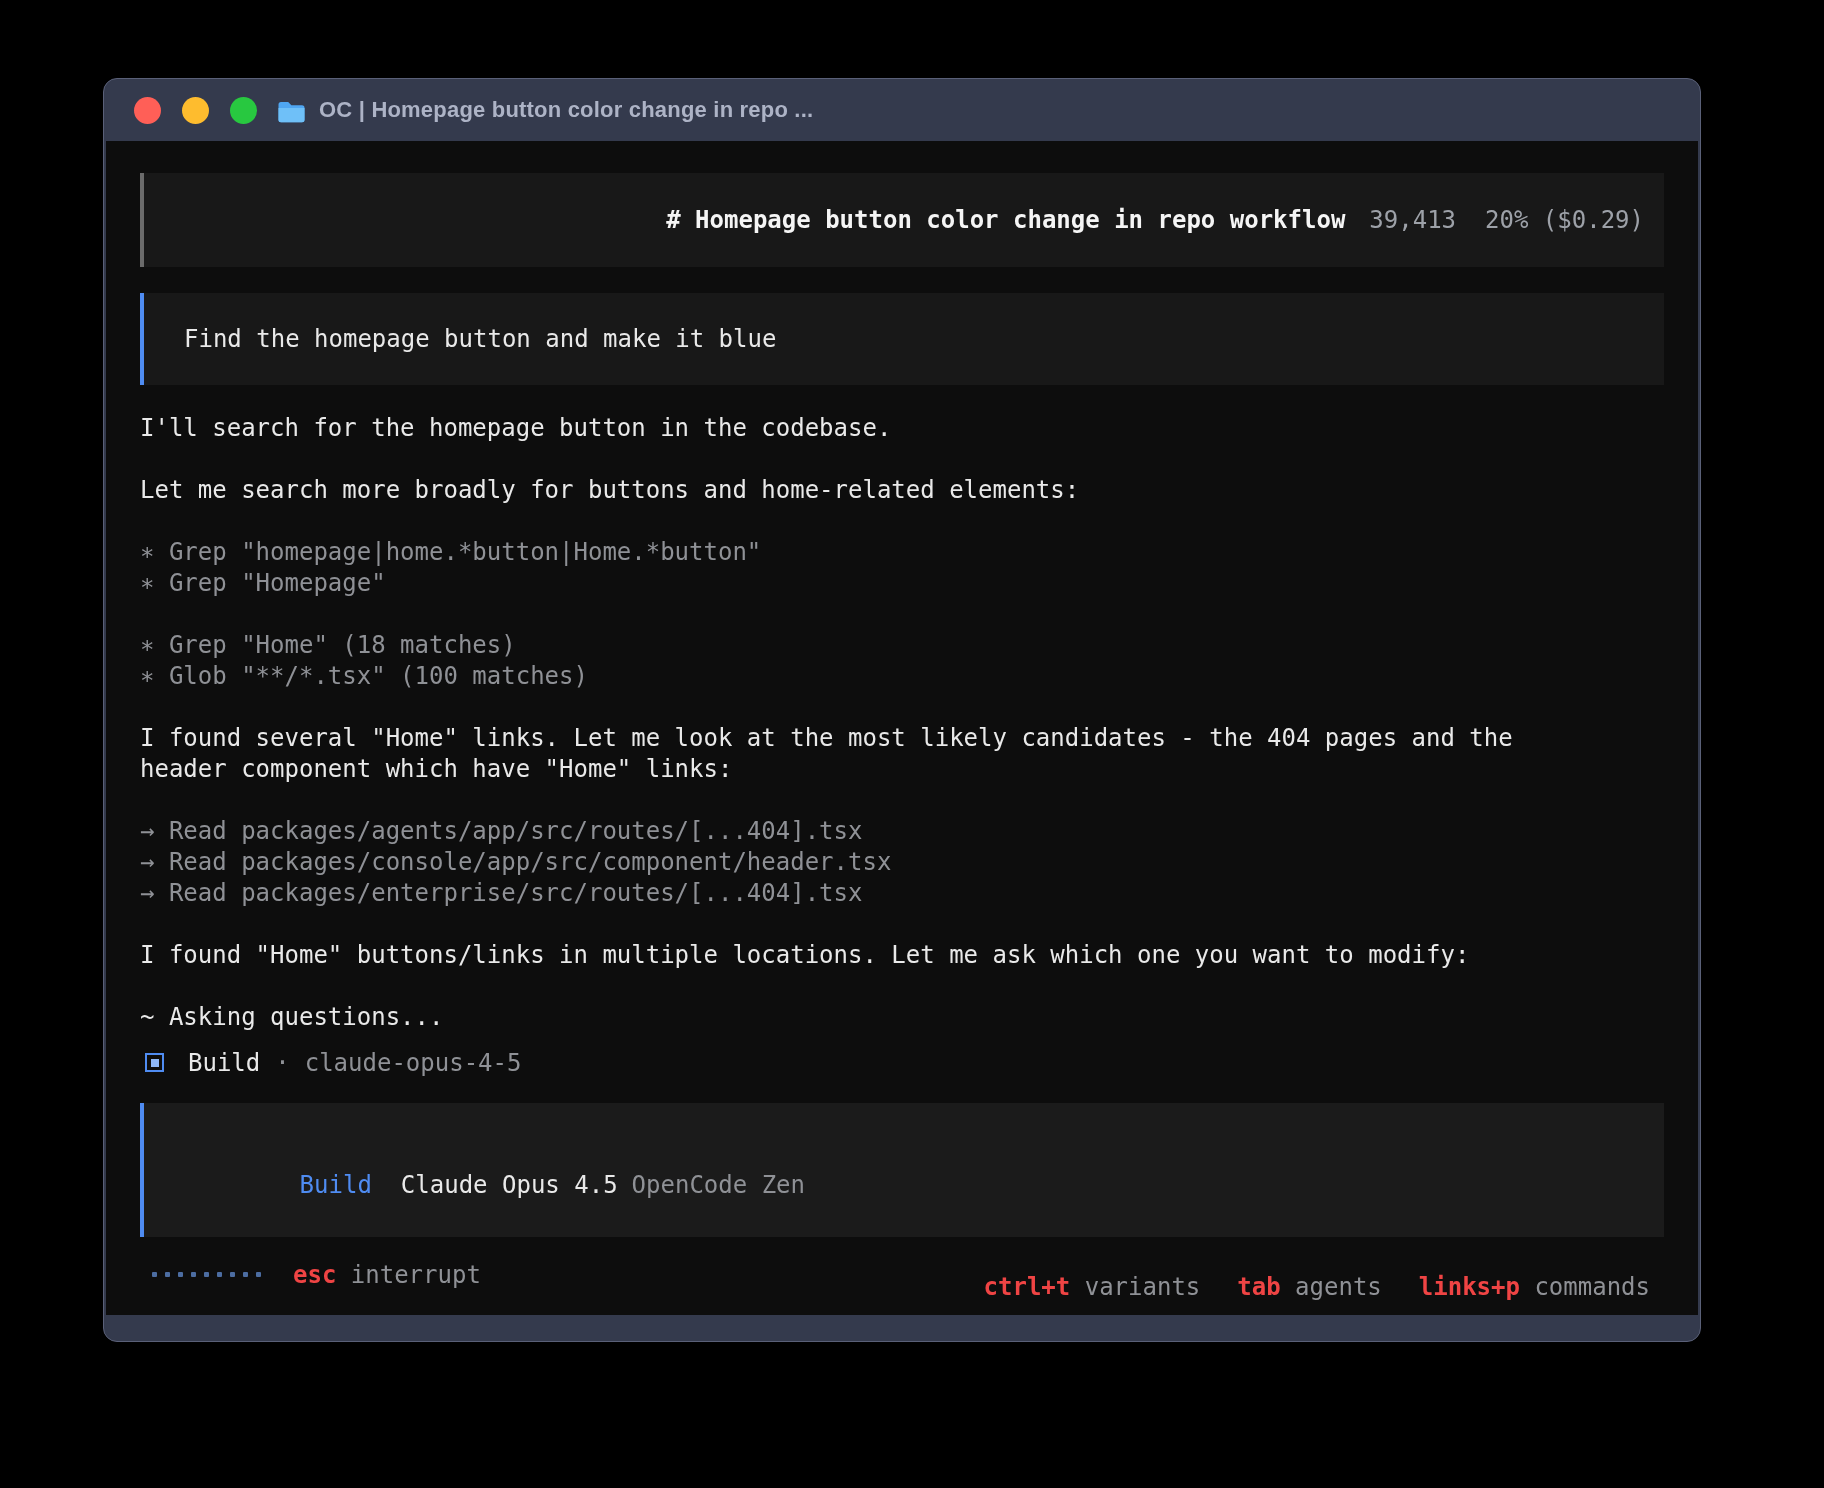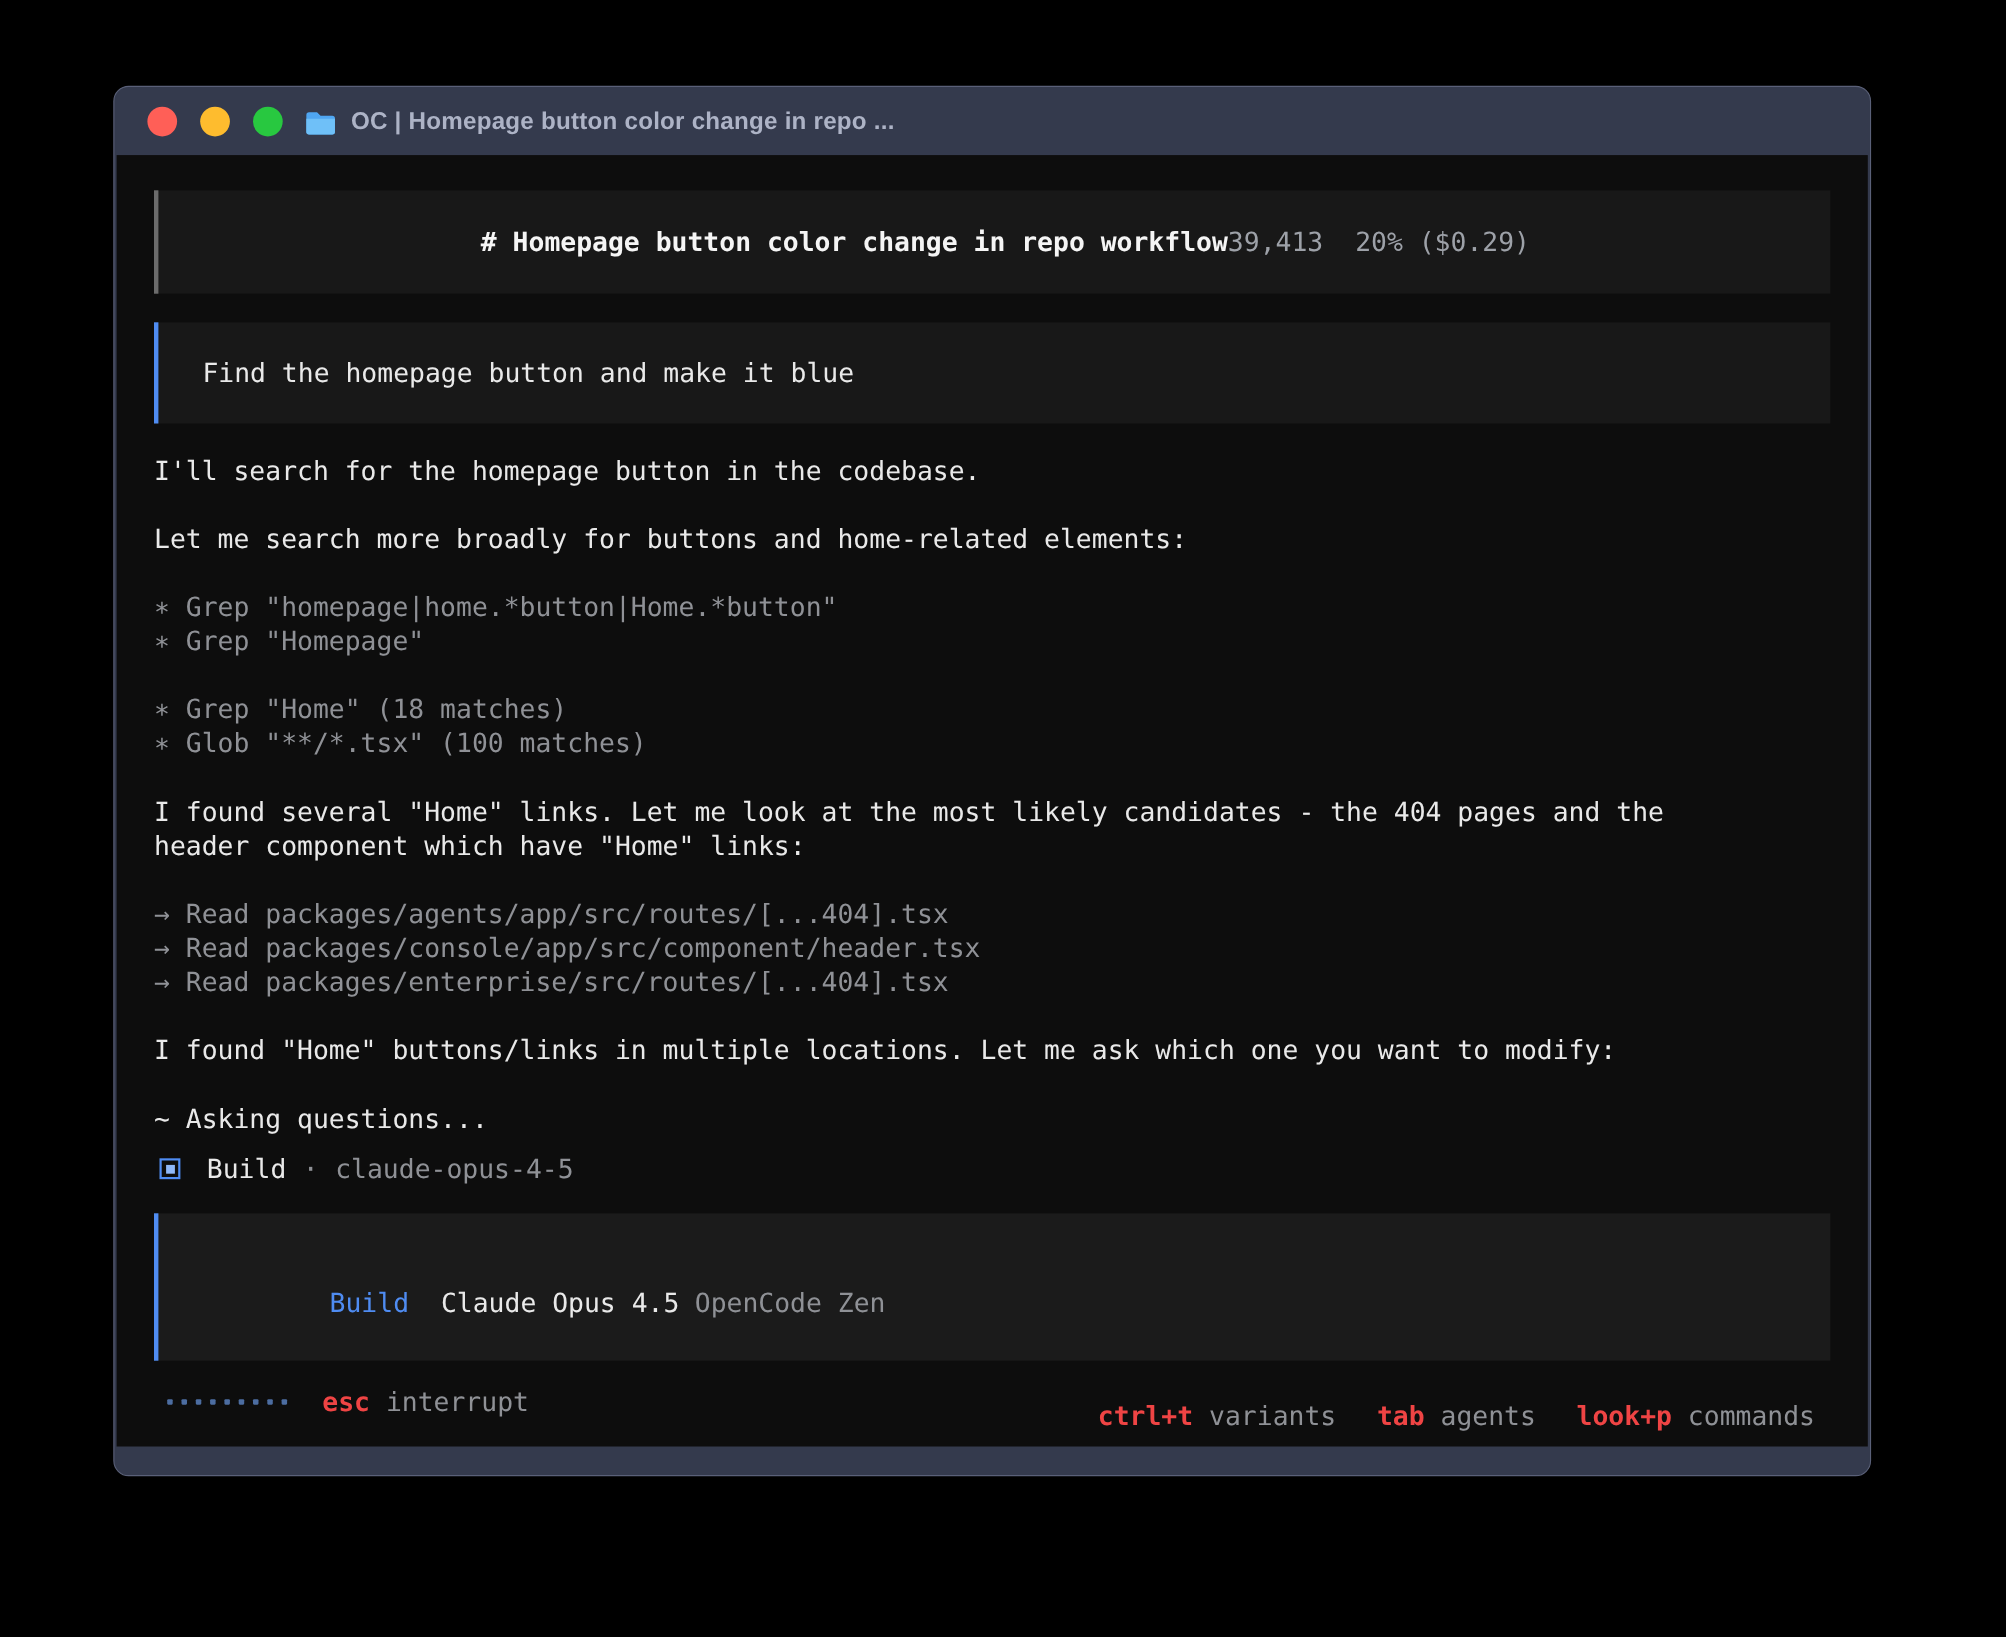--- a/index.html
+++ b/index.html
@@ -61,23 +61,24 @@
     overflow:hidden;
   }
   .box{
     background:var(--box-bg);
     border-left:4px solid #6b6b6b;
   }
   .header-box{
     height:94px;
     display:flex;
     align-items:center;
-    justify-content:center;
+    justify-content:flex-end;
     padding:0 20px 0 40px;
     margin-bottom:26px;
+    gap:24px;
   }
   .header-title{color:#f5f5f5;font-weight:bold;}
   .header-stats{color:var(--stats);display:flex;gap:29px;}
   .user-box{
     height:92px;
     border-left-color:var(--accent);
     display:flex;
     align-items:center;
     padding-left:40px;
     margin-bottom:28px;
@@ -232,18 +233,18 @@
             <span class="dot"></span>
             <span class="dot"></span>
             <span class="dot"></span>
             <span class="dot"></span>
           </span>
         <span id="left-hints"><span class="hint"><span class="key">esc</span><span class="label"> interrupt</span></span></span>
       </div>
       <div class="status-right" id="right-hints">
           <span class="hint"><span class="key">ctrl+t</span><span class="label"> variants</span></span>
           <span class="hint"><span class="key">tab</span><span class="label"> agents</span></span>
-          <span class="hint"><span class="key">look+p</span><span class="label"> commands</span></span>
+          <span class="hint"><span class="key">links+p</span><span class="label"> commands</span></span>
         </div>
     </div>
 
   </div>
 </div>
 
 </body></html>

